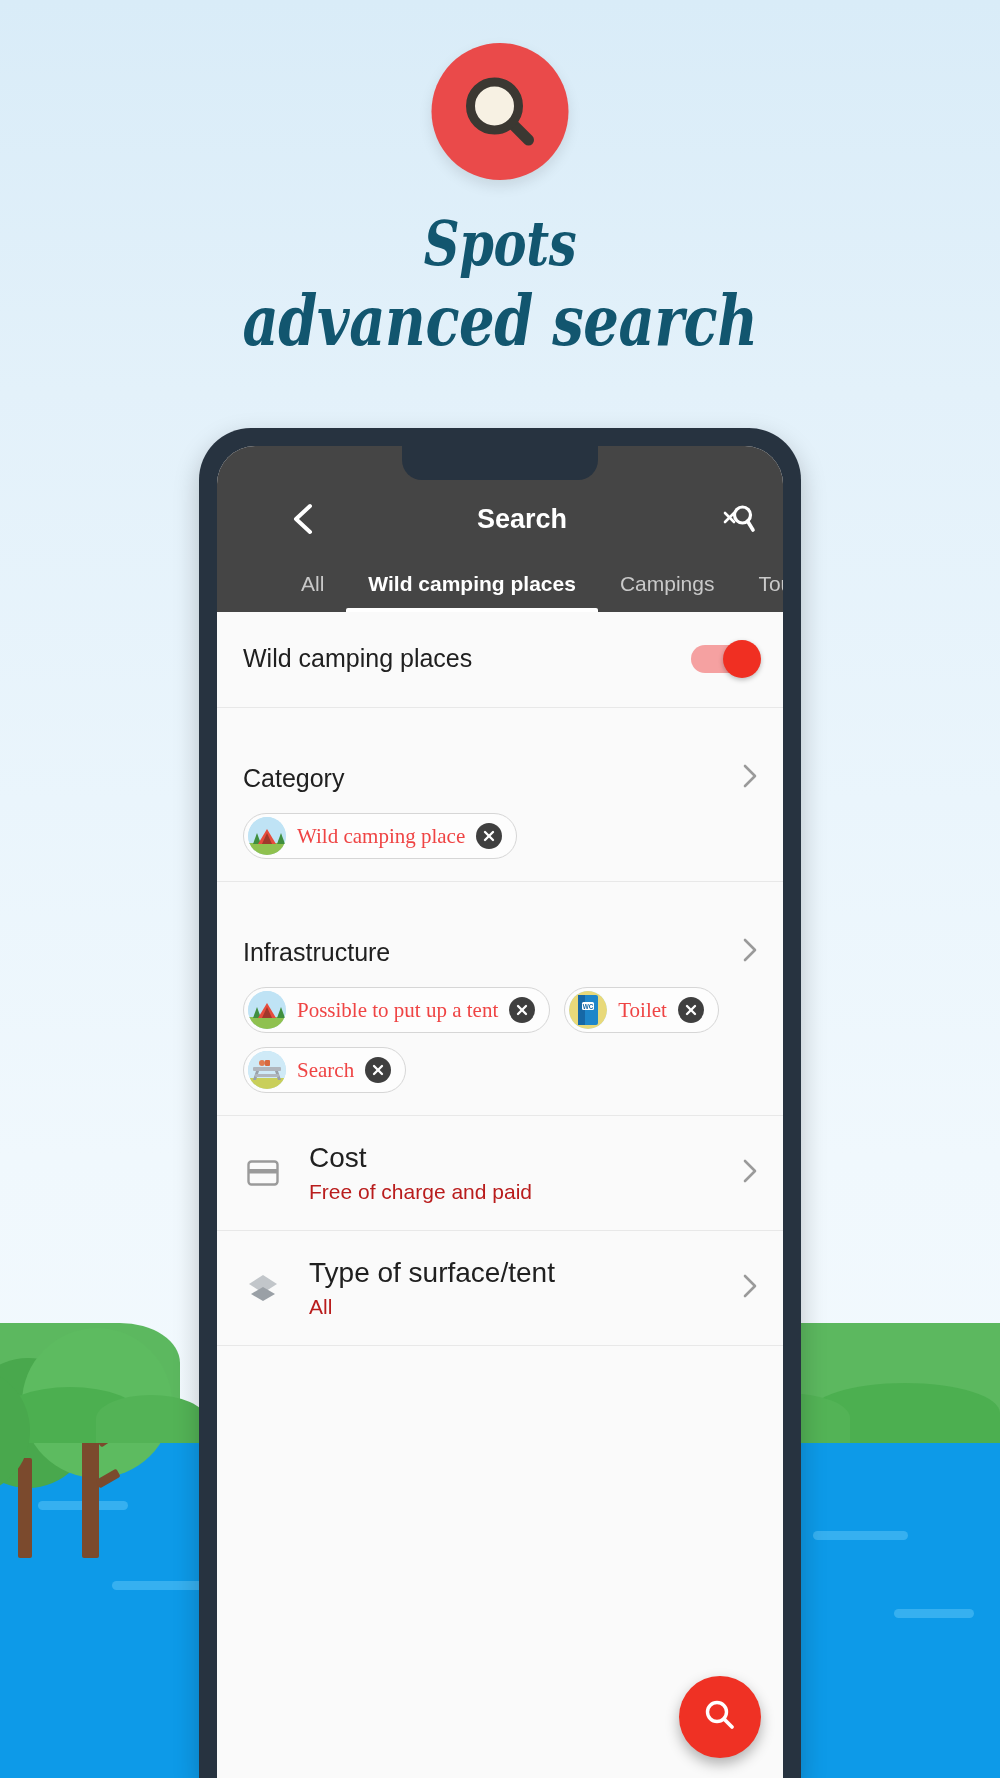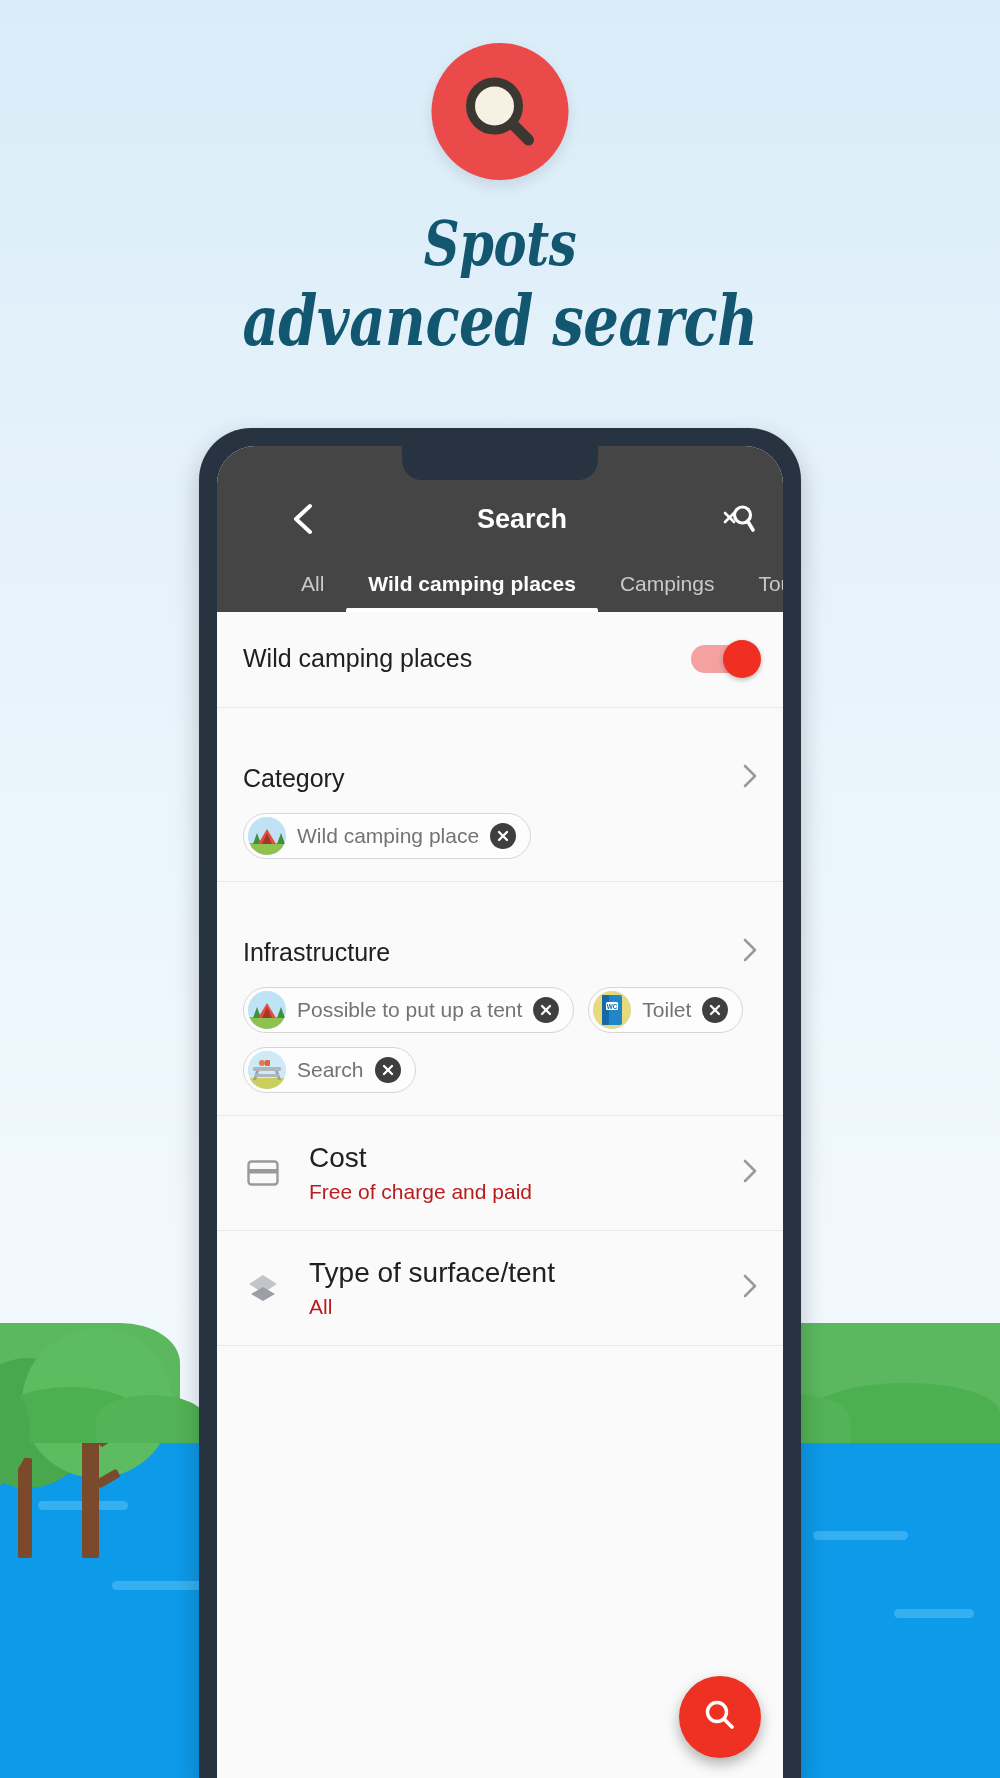--- a/index.html
+++ b/index.html
@@ -156,21 +156,21 @@
   }
   .section-head .title { font-size: 25px; color: #202020; }
   .chev { color: #9a9a9a; font-size: 28px; line-height: 1; }
 
   .chips { display: flex; flex-wrap: wrap; gap: 14px; }
   .chip {
     display: inline-flex; align-items: center; gap: 11px;
     height: 46px; padding: 0 14px 0 4px;
     border: 1px solid #d6d6d6; border-radius: 24px; background: #fdfdfd;
   }
-  .chip .chip-label { font-size: 21px; color: #737373; white-space: nowrap; }
+  .chip .chip-label { font-size: 21px; color: #ef4444; white-space: nowrap; font-family: Liberation Serif, serif; }
   .chip-icon {
     width: 38px; height: 38px; border-radius: 50%; overflow: hidden; flex: none;
     position: relative; background: #bfe3f5;
   }
   .chip-x {
     width: 26px; height: 26px; border-radius: 50%; background: #3f3f3f; flex: none;
     display: flex; align-items: center; justify-content: center;
   }
 
   .list-row {

